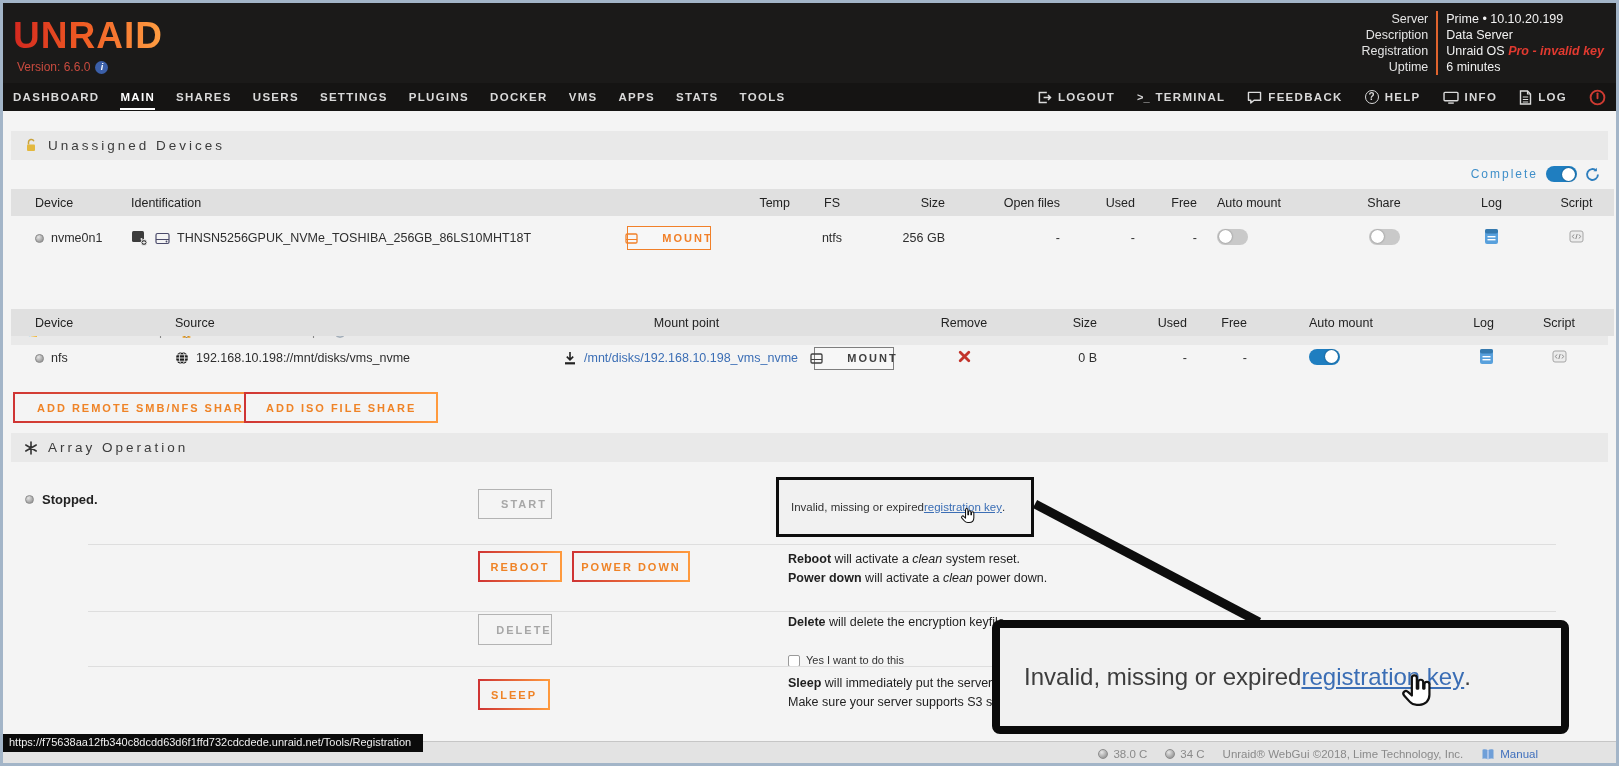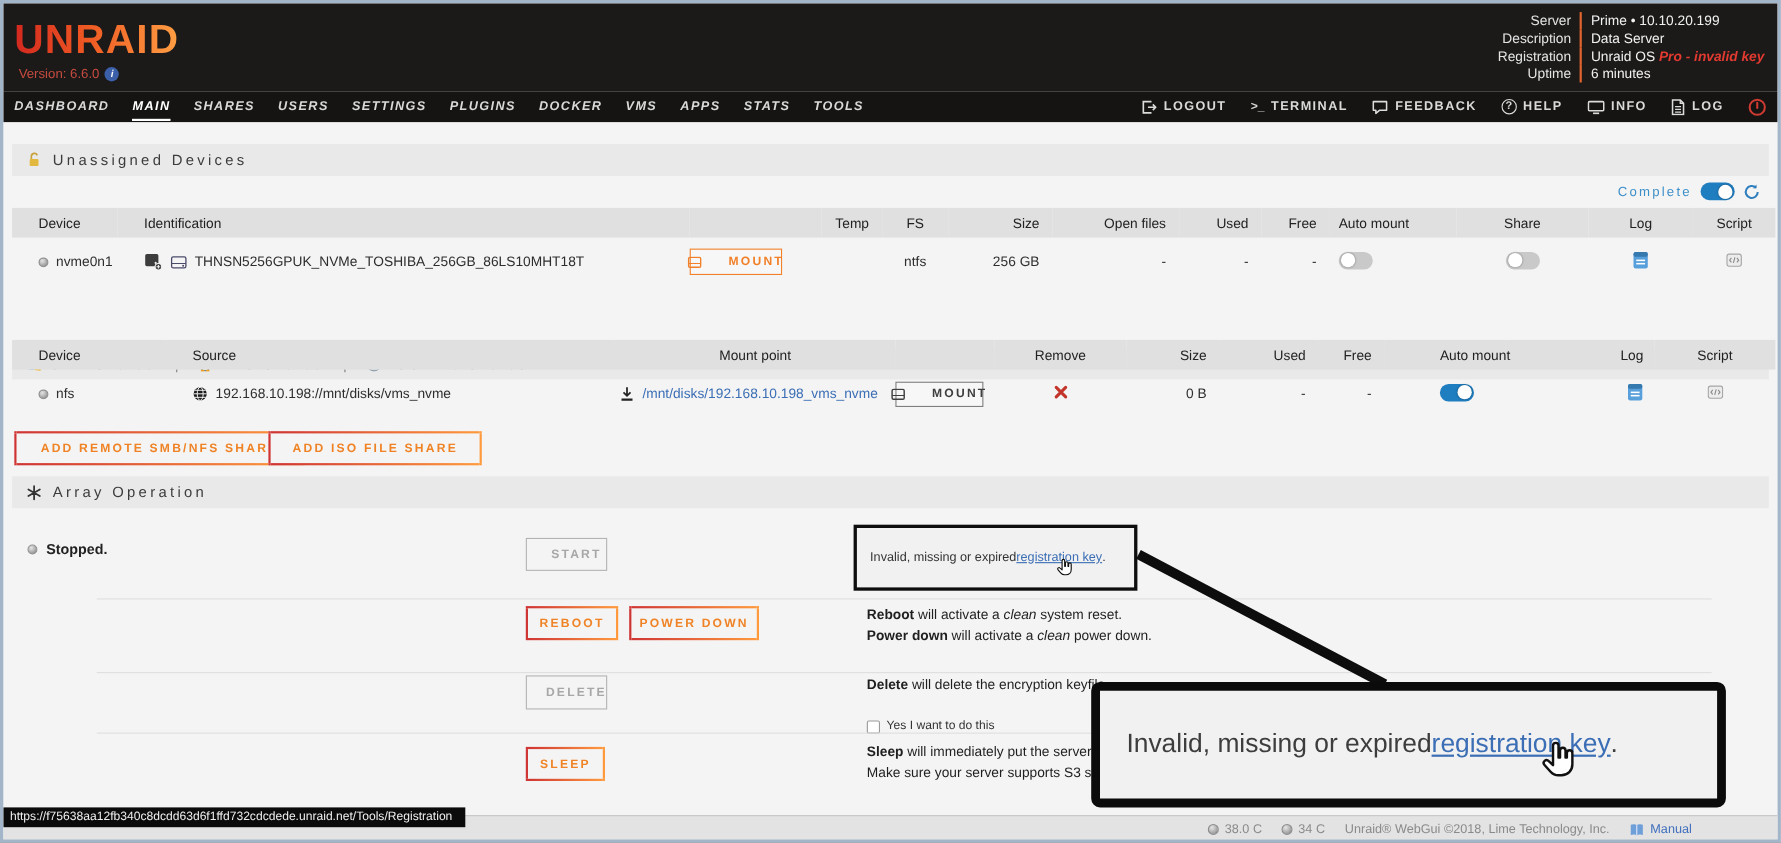--- a/index.html
+++ b/index.html
@@ -18,21 +18,21 @@
     font-size:9px;text-align:center;line-height:13px;font-style:italic;font-weight:bold;}
   .server-info{position:absolute;right:12px;top:8px;display:grid;grid-template-columns:auto auto;font-size:12.5px;line-height:16px;}
   .si-label{text-align:right;color:#e4e4e4;padding-right:8px;border-right:2px solid #e0642e;}
   .si-value{padding-left:8px;color:#f1f1f1;white-space:nowrap;}
   .invalid-key{color:#e23a30;font-style:italic;font-weight:bold;}
   
   .navbar{position:absolute;top:80px;left:0;right:0;height:28px;background:#151413;display:flex;align-items:center;
     padding:0 10px;font-size:11.5px;font-weight:bold;letter-spacing:1.3px;color:#d9d9d9;}
   .nav-left{display:flex;gap:21px;}
   .nav-right{margin-left:auto;display:flex;gap:22px;align-items:center;}
-  .nav-item{position:relative;cursor:pointer;white-space:nowrap;font-style:italic;}
+  .nav-item{position:relative;cursor:pointer;white-space:nowrap;}
   .nav-item.active{color:#fff;}
   .nav-item.active::after{content:"";position:absolute;left:0;right:0;bottom:-7px;height:2px;background:#fff;}
   .nav-tool{display:flex;align-items:center;gap:6px;cursor:pointer;white-space:nowrap;}
   .term-glyph{font-weight:bold;font-size:11px;letter-spacing:0;}
   .help-circle{display:inline-block;width:14px;height:14px;border:1.5px solid #d9d9d9;border-radius:50%;
     font-size:10px;line-height:12px;text-align:center;letter-spacing:0;}
   
   .section-bar{position:absolute;left:8px;right:8px;height:29px;background:#e9e9e9;display:flex;align-items:center;
     gap:10px;padding-left:13px;font-size:13.5px;letter-spacing:3px;color:#3c3c3c;}
   #bar-unassigned{top:128px;align-items:center;}

